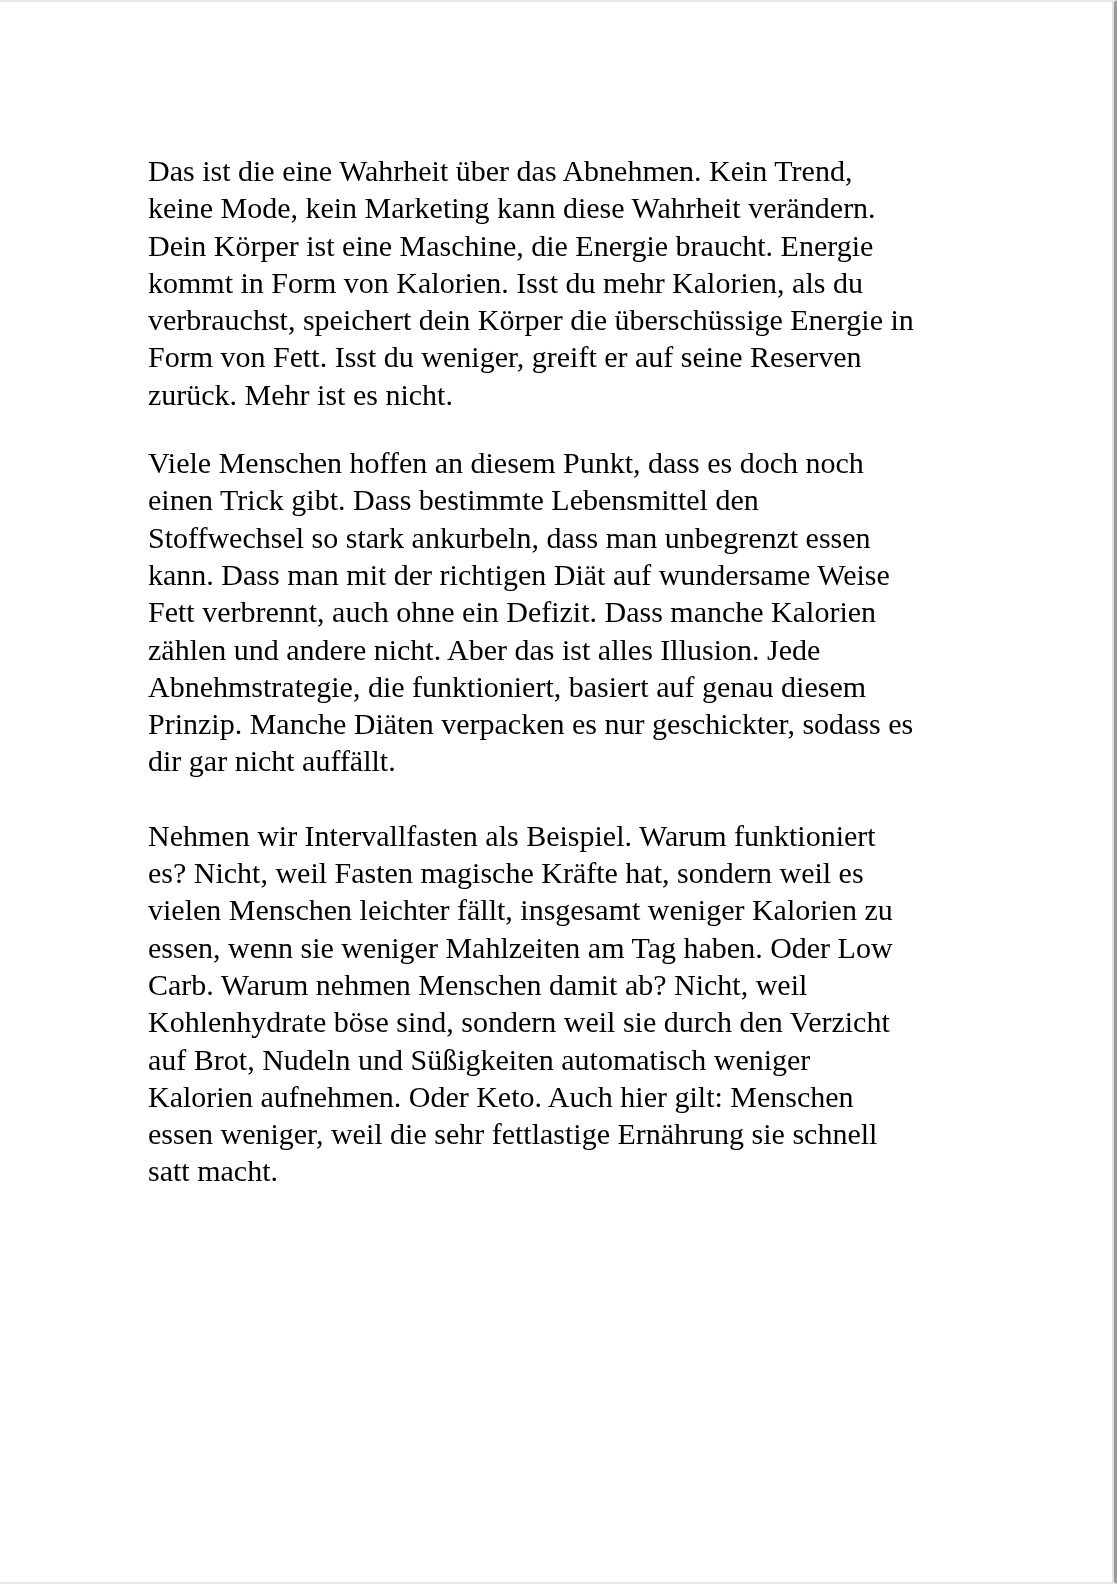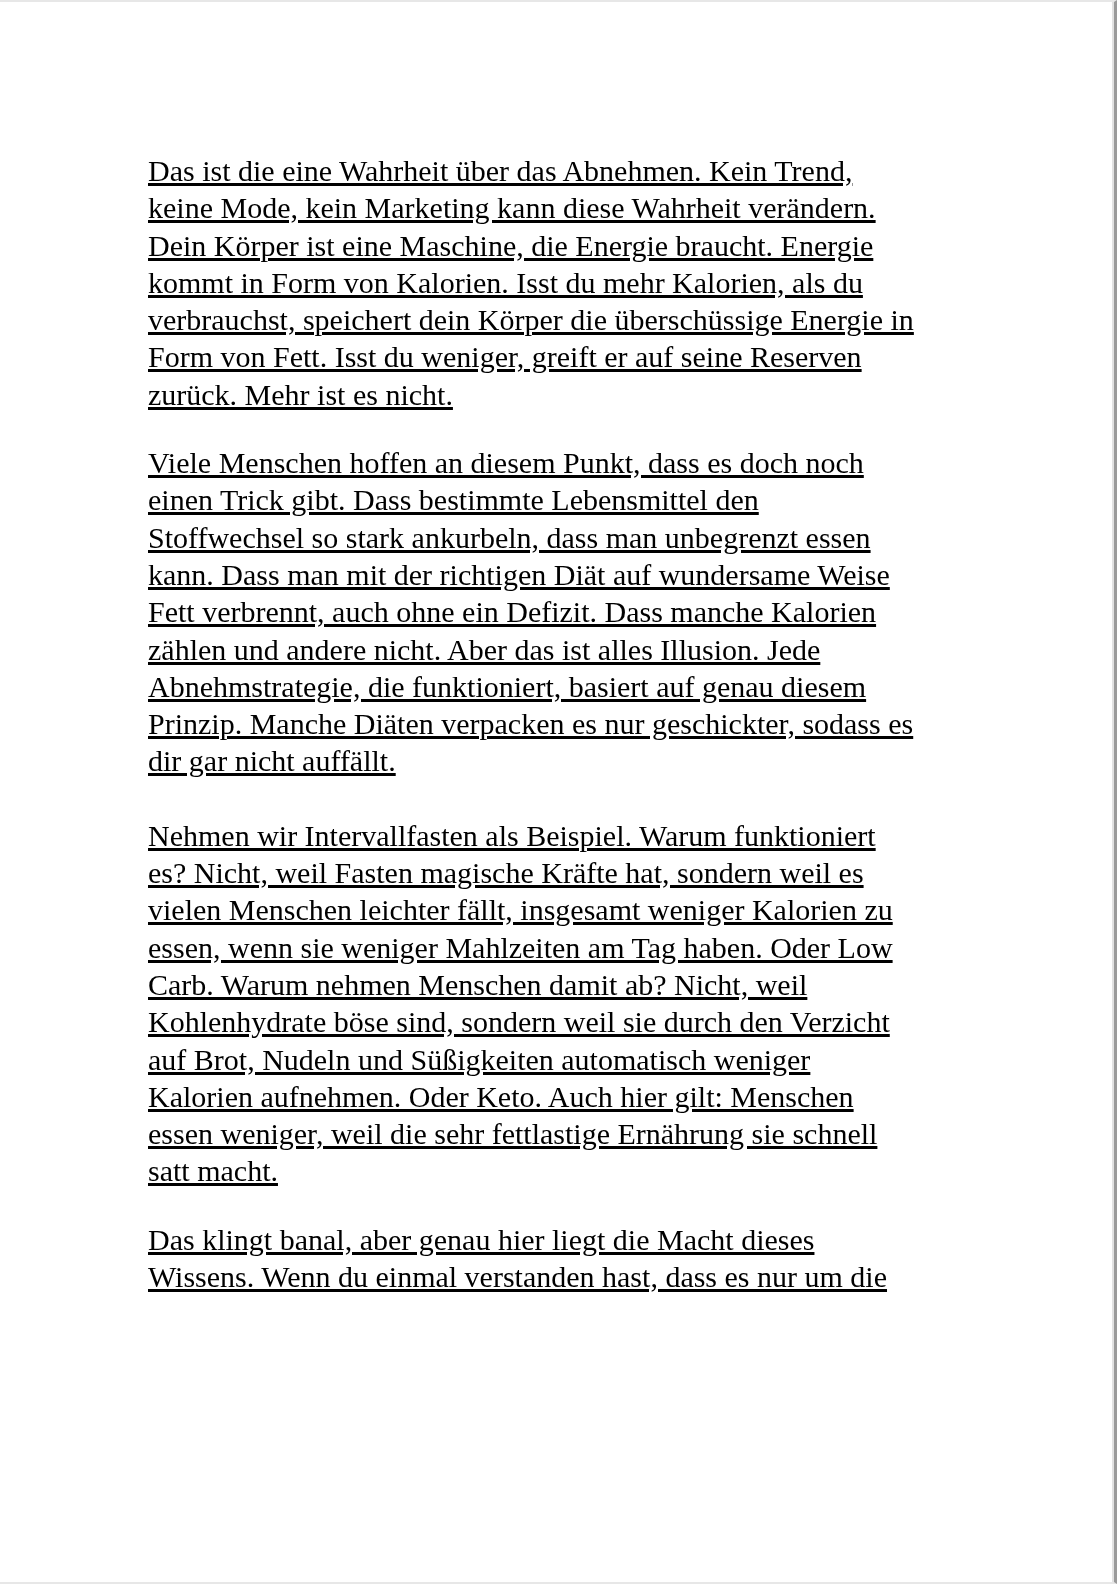--- a/index.html
+++ b/index.html
@@ -25,21 +25,20 @@
     top: 150px;
     color: #000000;
     font-family: "Liberation Serif", "DejaVu Serif", serif;
     font-size: 30px;
     line-height: 37.3px;
     font-weight: 400;
   }
   .text-block p {
     margin: 0 0 31px 0;
     white-space: pre; 
-    text-decoration: underline;
   }
   .text-block p.gap-lg {
     margin-bottom: 37px;
   }
 </style>
 </head>
 <body>
 
 <div class="page">
   <div class="text-block">
@@ -62,16 +61,14 @@
     <p>Nehmen wir Intervallfasten als Beispiel. Warum funktioniert
 es? Nicht, weil Fasten magische Kräfte hat, sondern weil es
 vielen Menschen leichter fällt, insgesamt weniger Kalorien zu
 essen, wenn sie weniger Mahlzeiten am Tag haben. Oder Low
 Carb. Warum nehmen Menschen damit ab? Nicht, weil
 Kohlenhydrate böse sind, sondern weil sie durch den Verzicht
 auf Brot, Nudeln und Süßigkeiten automatisch weniger
 Kalorien aufnehmen. Oder Keto. Auch hier gilt: Menschen
 essen weniger, weil die sehr fettlastige Ernährung sie schnell
 satt macht.</p>
-    <p>Das klingt banal, aber genau hier liegt die Macht dieses
-Wissens. Wenn du einmal verstanden hast, dass es nur um die</p>
   </div>
 </div>
 
 </body></html>

